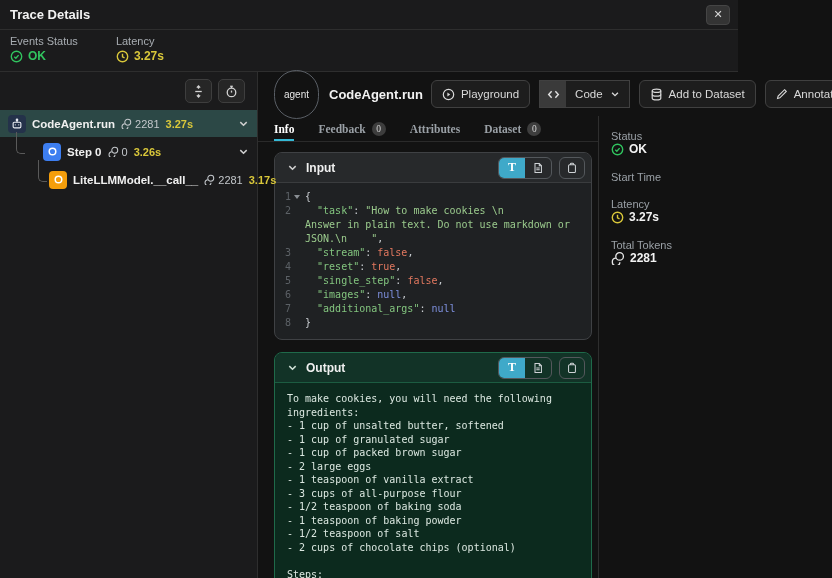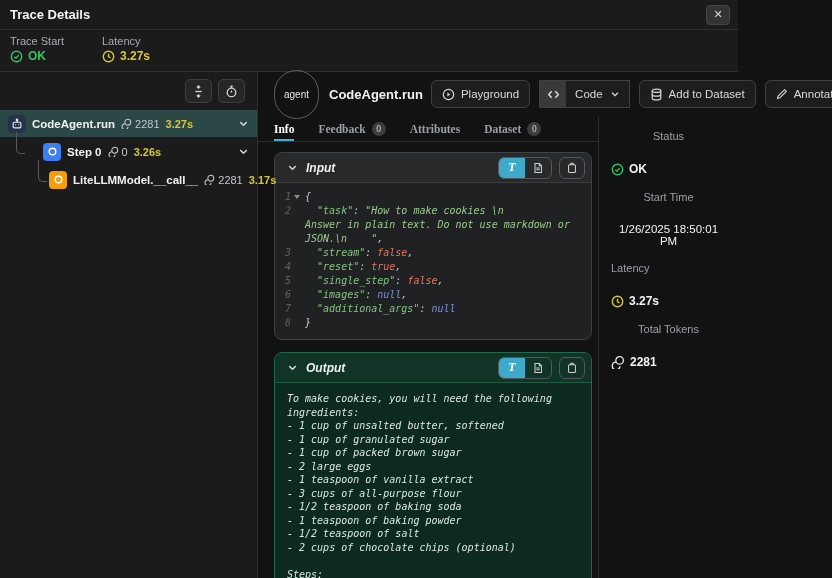--- a/index.html
+++ b/index.html
@@ -72,21 +72,21 @@
   .tab { display:flex; align-items:center; gap:6px; font-size:11.5px; font-weight:bold; color:#9aa0a6;
     cursor:pointer; position:relative;font-family:Liberation Serif, serif; }
   .tab.active { color:#ffffff; }
   .tab.active::after { content:""; position:absolute; left:0; right:0; bottom:0; height:2px; background:#35b9d6; }
   .tab-badge { background:#3d3d3d; color:#d5d5d5; font-size:9.5px; font-weight:normal; min-width:14px;
     height:14px; border-radius:999px; display:flex; align-items:center; justify-content:center; padding:0 3px; }
 
   .scroll-area { flex:1 1 auto; overflow:hidden; padding:10px 6px 0 16px; }
 
   
-  .io-panel { border:1px solid #3f4144; border-radius:8px; background:#1f2123; margin-bottom:12px; overflow:hidden;font-style:italic; }
+  .io-panel { border:1px solid #3f4144; border-radius:8px; background:#1f2123; margin-bottom:12px; overflow:hidden; }
   .io-header { height:30px; display:flex; align-items:center; gap:8px; padding:0 6px 0 12px;
     background:#27292b; border-bottom:1px solid #3a3c3e; }
   .io-title { font-size:12px; font-weight:bold; color:#f0f0f0; }
   .io-actions { margin-left:auto; display:flex; align-items:center; gap:7px; }
   .seg-toggle { display:flex; border:1px solid #54585c; border-radius:6px; overflow:hidden; height:22px; }
   .seg-toggle .seg { width:26px; display:flex; align-items:center; justify-content:center; color:#cfd3d6;
     background:transparent; cursor:pointer; }
   .seg-toggle .seg.active { background:#3fa9c9; color:#ffffff; }
   .seg-t { font-size:12px; font-weight:bold; font-family:"Liberation Serif", serif; }
   .mini-btn { width:26px; height:22px; border:1px solid #54585c; border-radius:6px; display:flex;
@@ -106,42 +106,42 @@
   .tok-p { color:#c8ccd0; }
 
   .io-panel.output { border-color:#1f6a4a; background:#0c2a1e; }
   .io-panel.output .io-header { background:#123327; border-bottom-color:#1c5c41; }
   .output-text { padding:9px 12px; font-family:"DejaVu Sans Mono", monospace; font-size:10px;
     line-height:13.5px; color:#dce8e1; white-space:pre-wrap; word-break:break-word; }
 
   
   .details { width:140px; flex:0 0 auto; border-left:1px solid #2e2e2e; padding:14px 12px;
     display:flex; flex-direction:column; gap:15px; background:#121212; }
-  .detail-block { display:flex; flex-direction:column; gap:20px;text-align:center; }
+  .detail-block { display:flex; flex-direction:column; gap:0; }
   .detail-label { font-size:11px; color:#9aa0a6; }
   .detail-value { font-size:11.5px; color:#f2f2f2; display:flex; align-items:center; gap:5px; }
   .detail-value.bold { font-weight:bold; font-size:12px; }
 
   svg { display:block; }
 </style>
 </head>
 <body>
 
 <div class="app">
 
   <div class="topbar">
     <div class="topbar-title">Trace Details</div>
     <div class="close-btn">
       <span>✕</span>
     </div>
   </div>
 
   <div class="meta-row">
     <div class="meta-block">
-      <div class="meta-label">Trace Start</div>
+      <div class="meta-label">Events Status</div>
       <div class="meta-value green">
         <span>
           <svg width="13" height="13" viewBox="0 0 14 14" fill="none" stroke="#31c45f" stroke-width="1.5">
               <circle cx="7" cy="7" r="5.6"></circle>
               <path d="M4.6 7.2l1.7 1.6 3-3.3"></path>
             </svg>
         </span>
         <span>OK</span>
       </div>
     </div>
@@ -465,21 +465,20 @@
                 <svg width="13" height="13" viewBox="0 0 14 14" fill="none" stroke="#31c45f" stroke-width="1.5">
                     <circle cx="7" cy="7" r="5.6"></circle>
                     <path d="M4.6 7.2l1.7 1.6 3-3.3"></path>
                   </svg>
               </span>
               <span>OK</span>
             </div>
           </div>
           <div class="detail-block">
             <div class="detail-label">Start Time</div>
-            <div class="detail-value">1/26/2025 18:50:01 PM</div>
           </div>
           <div class="detail-block">
             <div class="detail-value" style="font-size:11px; color:#9aa0a6;">Latency</div>
             <div class="detail-value bold yellow">
               <span>
                 <svg width="13" height="13" viewBox="0 0 14 14" fill="none" stroke="#d9c73a" stroke-width="1.5">
                     <circle cx="7" cy="7" r="5.6"></circle>
                     <path d="M7 4v3.3l2.2 1.2"></path>
                   </svg>
               </span>

